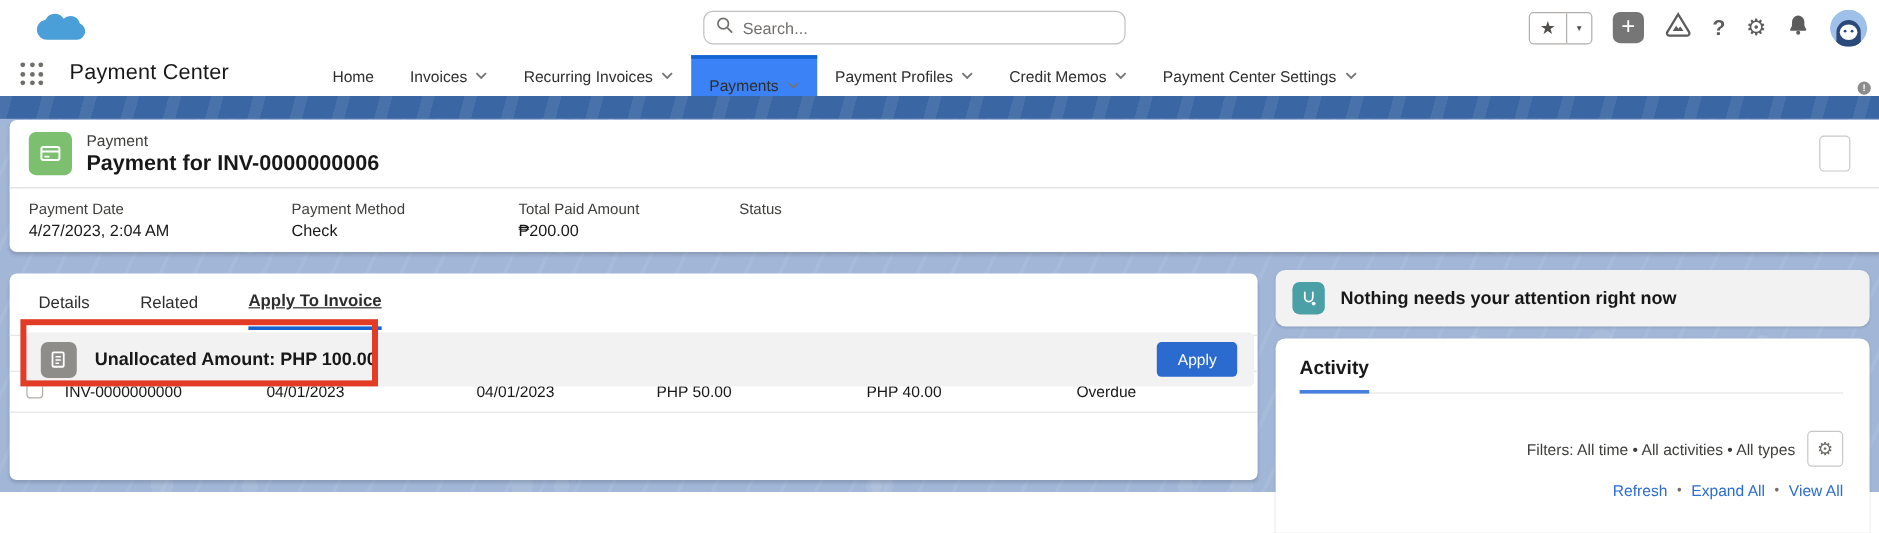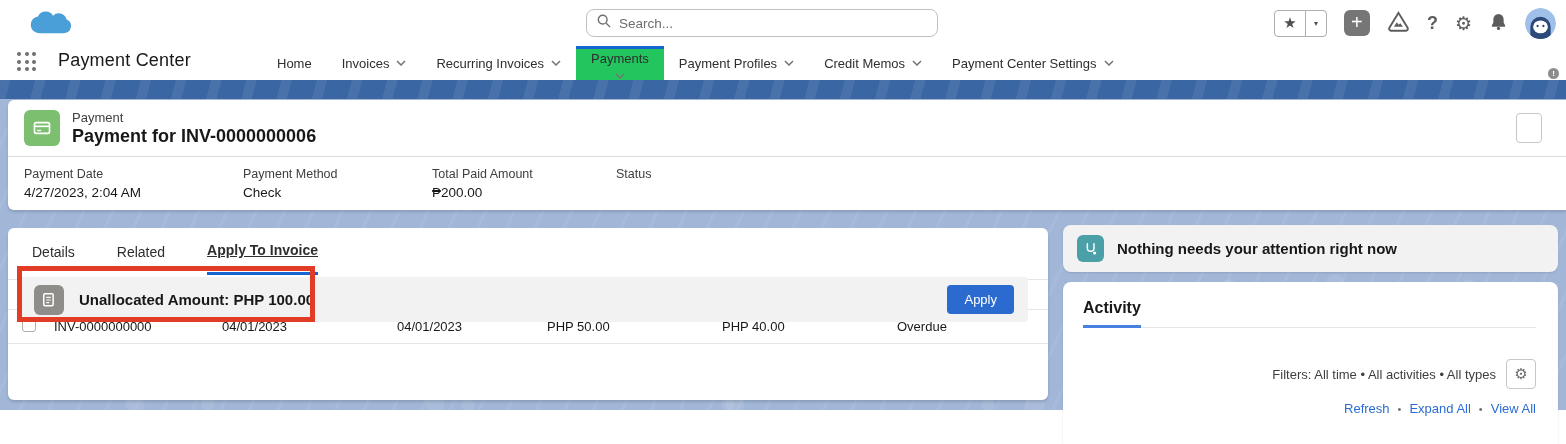--- a/index.html
+++ b/index.html
@@ -24,21 +24,21 @@
   .avatar { width:31px; height:31px; border-radius:50%; overflow:hidden; }
 
   
   .navbar { position:absolute; top:46px; left:0; width:1566px; height:34px; background:#fff; z-index:10; }
   .waffle { position:absolute; left:17px; top:6px; width:20px; height:20px; display:grid;
     grid-template-columns:repeat(3,1fr); gap:3px; }
   .waffle i { width:4px; height:4px; border-radius:50%; background:#706e6b; }
   .app-name { position:absolute; left:58px; top:4px; font-size:18px; color:#181818; font-weight:500; letter-spacing:.2px; }
   .nav-tabs { position:absolute; left:262px; top:0; height:34px; display:flex; }
   .nav-tab { height:34px; display:flex; align-items:center; gap:7px; padding:0 15px; font-size:13px; color:#2e2e2e; cursor:pointer; }
-  .nav-tab.active { background:#22c55e; border-top:3px solid #1464d2; padding-top:2px;flex-direction:column; }
+  .nav-tab.active { background:#3b82f6; border-top:3px solid #1464d2; padding-top:13px; }
   .nav-info { position:absolute; right:7px; top:22px; width:11px; height:11px; border-radius:50%;
     background:#8c8c8c; color:#fff; font-size:8px; line-height:11px; text-align:center; font-weight:700; }
 
   
   .page-bg { position:absolute; top:80px; left:0; width:1566px; height:330px; background:#a2b7d8;
     background-image:
       radial-gradient(circle at 12% 30%, rgba(255,255,255,.10) 0 7px, transparent 8px),
       radial-gradient(circle at 45% 70%, rgba(255,255,255,.08) 0 9px, transparent 10px),
       radial-gradient(circle at 80% 25%, rgba(255,255,255,.08) 0 6px, transparent 7px),
       repeating-linear-gradient(115deg, rgba(255,255,255,.05) 0 3px, transparent 3px 26px);
@@ -66,21 +66,21 @@
   .field-0 { width:160px; } .field-1 { width:130px; } .field-2 { width:125px; }
   .field-label { font-size:12.5px; color:#3e3e3c; margin-bottom:4px; }
   .field-value { font-size:13.5px; color:#181818; }
 
   
   .left-card { position:absolute; top:228px; left:8px; width:1040px; height:172px; background:#fff;
     border-radius:6px; box-shadow:0 2px 3px rgba(0,0,0,.15); }
   .main-tabs { display:flex; gap:42px; height:47px; align-items:center; padding:0 0 0 24px; }
   .main-tab { font-size:14px; color:#2e2e2e; height:100%; display:flex; align-items:center; cursor:pointer; }
   .main-tab.active { font-weight:700; text-decoration:underline; border-bottom:3px solid #1464d2; }
-  .unalloc-bar { position:absolute; left:12px; right:20px; top:49px; height:45px; background:#f3f2f2;
+  .unalloc-bar { position:absolute; left:12px; right:3px; top:49px; height:45px; background:#f3f2f2;
     border-radius:4px; display:flex; align-items:center; padding:0 14px; }
   .doc-icon { width:30px; height:30px; border-radius:6px; background:#8e8d8a; display:flex; align-items:center; justify-content:center; margin-right:15px; }
   .unalloc-text { font-size:15px; font-weight:700; color:#181818; }
   .apply-btn { margin-left:auto; background:#2b6bd0; color:#fff; font-size:13px; border:none;
     border-radius:4px; height:29px; padding:0 17px; cursor:pointer; font-family:"Liberation Sans",sans-serif; }
   .annotation-box { position:absolute; left:9px; top:38px; width:298px; height:56px;
     border:5px solid #e23b26; z-index:6; pointer-events:none; }
 
   .invoice-table { width:100%; border-collapse:collapse; margin-top:4px; }
   .invoice-table th { font-size:13px; font-weight:700; color:#514f4d; text-align:left; padding:6px 8px;

